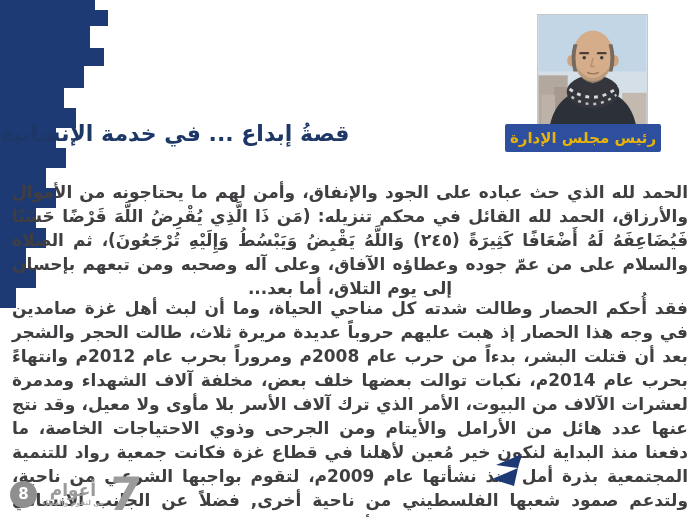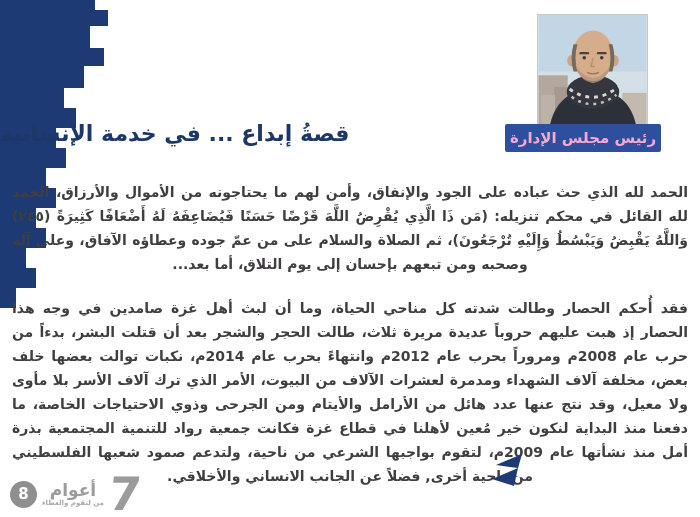--- a/index.html
+++ b/index.html
@@ -32,21 +32,21 @@
     background: #dfe9f1;
     overflow: hidden;
   }
 
   
   .role-badge {
     position: absolute;
     top: 124px; left: 505px;
     width: 156px; height: 28px;
     background: #2d4f9e;
-    color: #f9a8d4;
+    color: #eab308;
     font-weight: bold;
     font-size: 15px;
     line-height: 28px;
     text-align: center;
     direction: rtl;
     border-radius: 2px;
   }
 
   
   .page-title {
@@ -62,21 +62,21 @@
 
   
   .body-paragraph {
     position: absolute;
     left: 12px;
     width: 676px;
     direction: rtl;
     text-align: justify;
     text-align-last: center;
     color: #403e41;
-    font-size: 14px;
+    font-size: 17px;
     font-weight: bold;
     line-height: 24px;
   }
   .paragraph-1 { top: 180px; }
   .paragraph-2 { top: 296px; }
 
   
   .end-mark {
     position: absolute;
     top: 454px; left: 488px;

